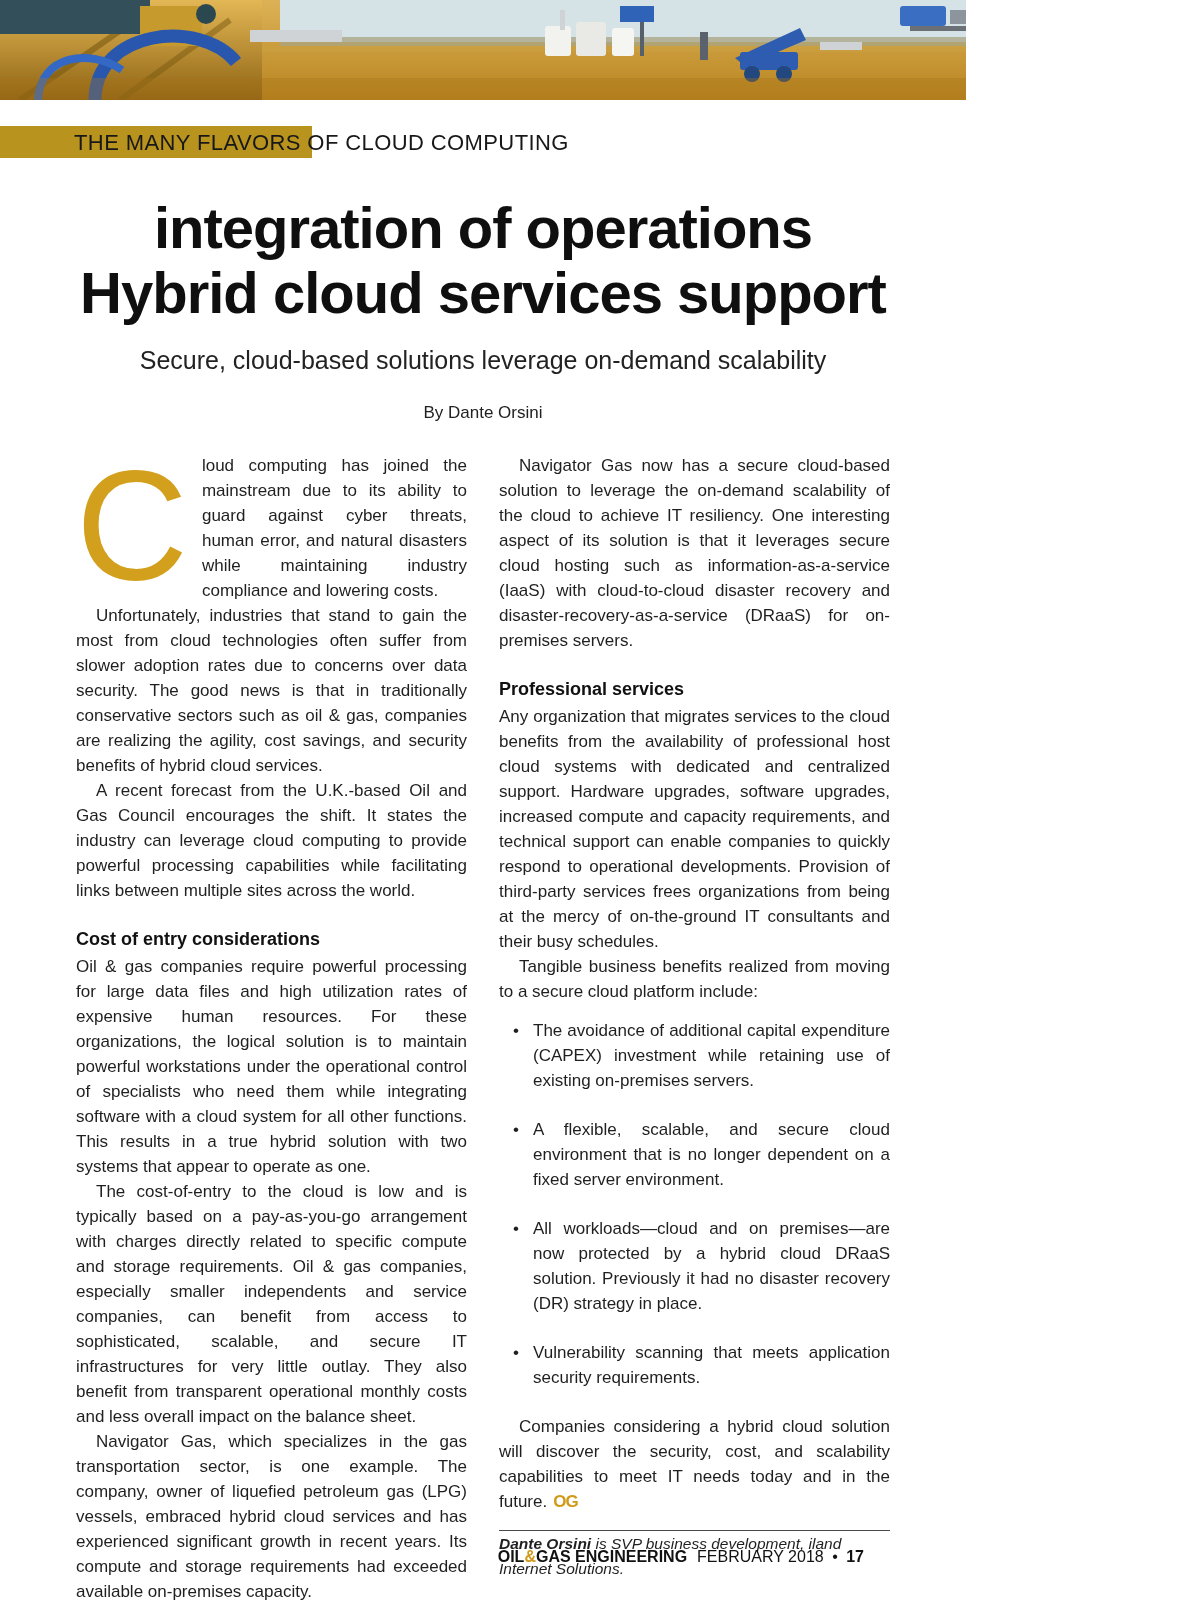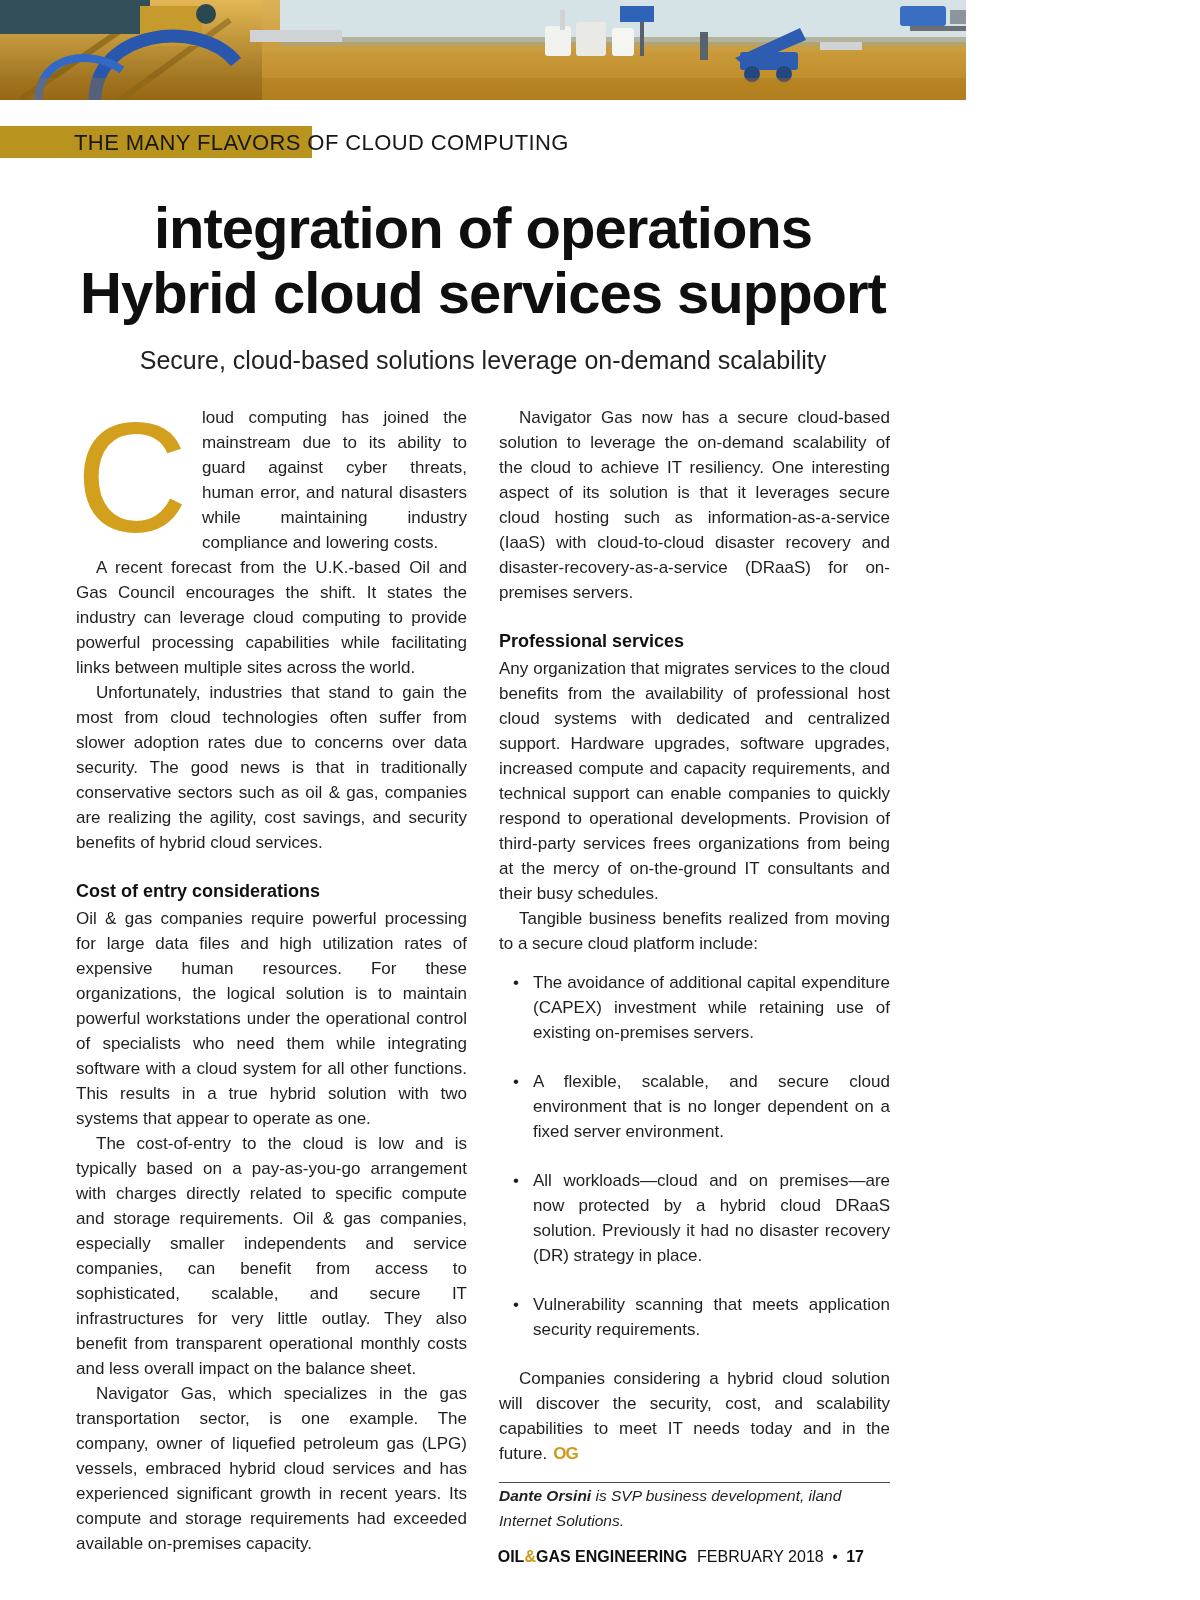--- a/index.html
+++ b/index.html
@@ -115,27 +115,28 @@
   <div class="kicker">
     <div class="kicker-bar"></div>
     <div class="kicker-text">THE MANY FLAVORS OF CLOUD COMPUTING</div>
   </div>
 
   <h1 class="headline">
     <span class="hl">integration of operations</span>
     <span class="hl">Hybrid cloud services support</span>
   </h1>
   <div class="subtitle">Secure, cloud-based solutions leverage on-demand scalability</div>
+  <div class="byline">By Dante Orsini</div>
 
   <div class="columns">
 
     <div class="col">
       <p class="body"><span class="dropcap">C</span><span>loud computing has joined the mainstream due to its ability to guard against cyber threats, human error, and natural disasters while maintaining industry compliance and lowering costs.</span></p>
+      <p class="body indent">Unfortunately, industries that stand to gain the most from cloud technologies often suffer from slower adoption rates due to concerns over data security. The good news is that in traditionally conservative sectors such as oil &amp; gas, companies are realizing the agility, cost savings, and security benefits of hybrid cloud services.</p>
       <p class="body indent">A recent forecast from the U.K.-based Oil and Gas Council encourages the shift. It states the industry can leverage cloud computing to provide powerful processing capabilities while facilitating links between multiple sites across the world.</p>
-      <p class="body indent">Unfortunately, industries that stand to gain the most from cloud technologies often suffer from slower adoption rates due to concerns over data security. The good news is that in traditionally conservative sectors such as oil &amp; gas, companies are realizing the agility, cost savings, and security benefits of hybrid cloud services.</p>
       <h3 class="sect">Cost of entry considerations</h3>
       <p class="body">Oil &amp; gas companies require powerful processing for large data files and high utilization rates of expensive human resources. For these organizations, the logical solution is to maintain powerful workstations under the operational control of specialists who need them while integrating software with a cloud system for all other functions. This results in a true hybrid solution with two systems that appear to operate as one.</p>
       <p class="body indent">The cost-of-entry to the cloud is low and is typically based on a pay-as-you-go arrangement with charges directly related to specific compute and storage requirements. Oil &amp; gas companies, especially smaller independents and service companies, can benefit from access to sophisticated, scalable, and secure IT infrastructures for very little outlay. They also benefit from transparent operational monthly costs and less overall impact on the balance sheet.</p>
       <p class="body indent">Navigator Gas, which specializes in the gas transportation sector, is one example. The company, owner of liquefied petroleum gas (LPG) vessels, embraced hybrid cloud services and has experienced significant growth in recent years. Its compute and storage requirements had exceeded available on-premises capacity.</p>
     </div>
 
     <div class="col">
       <p class="body indent">Navigator Gas now has a secure cloud-based solution to leverage the on-demand scalability of the cloud to achieve IT resiliency. One interesting aspect of its solution is that it leverages secure cloud hosting such as information-as-a-service (IaaS) with cloud-to-cloud disaster recovery and disaster-recovery-as-a-service (DRaaS) for on-premises servers.</p>
       <h3 class="sect">Professional services</h3>
       <p class="body">Any organization that migrates services to the cloud benefits from the availability of professional host cloud systems with dedicated and centralized support. Hardware upgrades, software upgrades, increased compute and capacity requirements, and technical support can enable companies to quickly respond to operational developments. Provision of third-party services frees organizations from being at the mercy of on-the-ground IT consultants and their busy schedules.</p>

